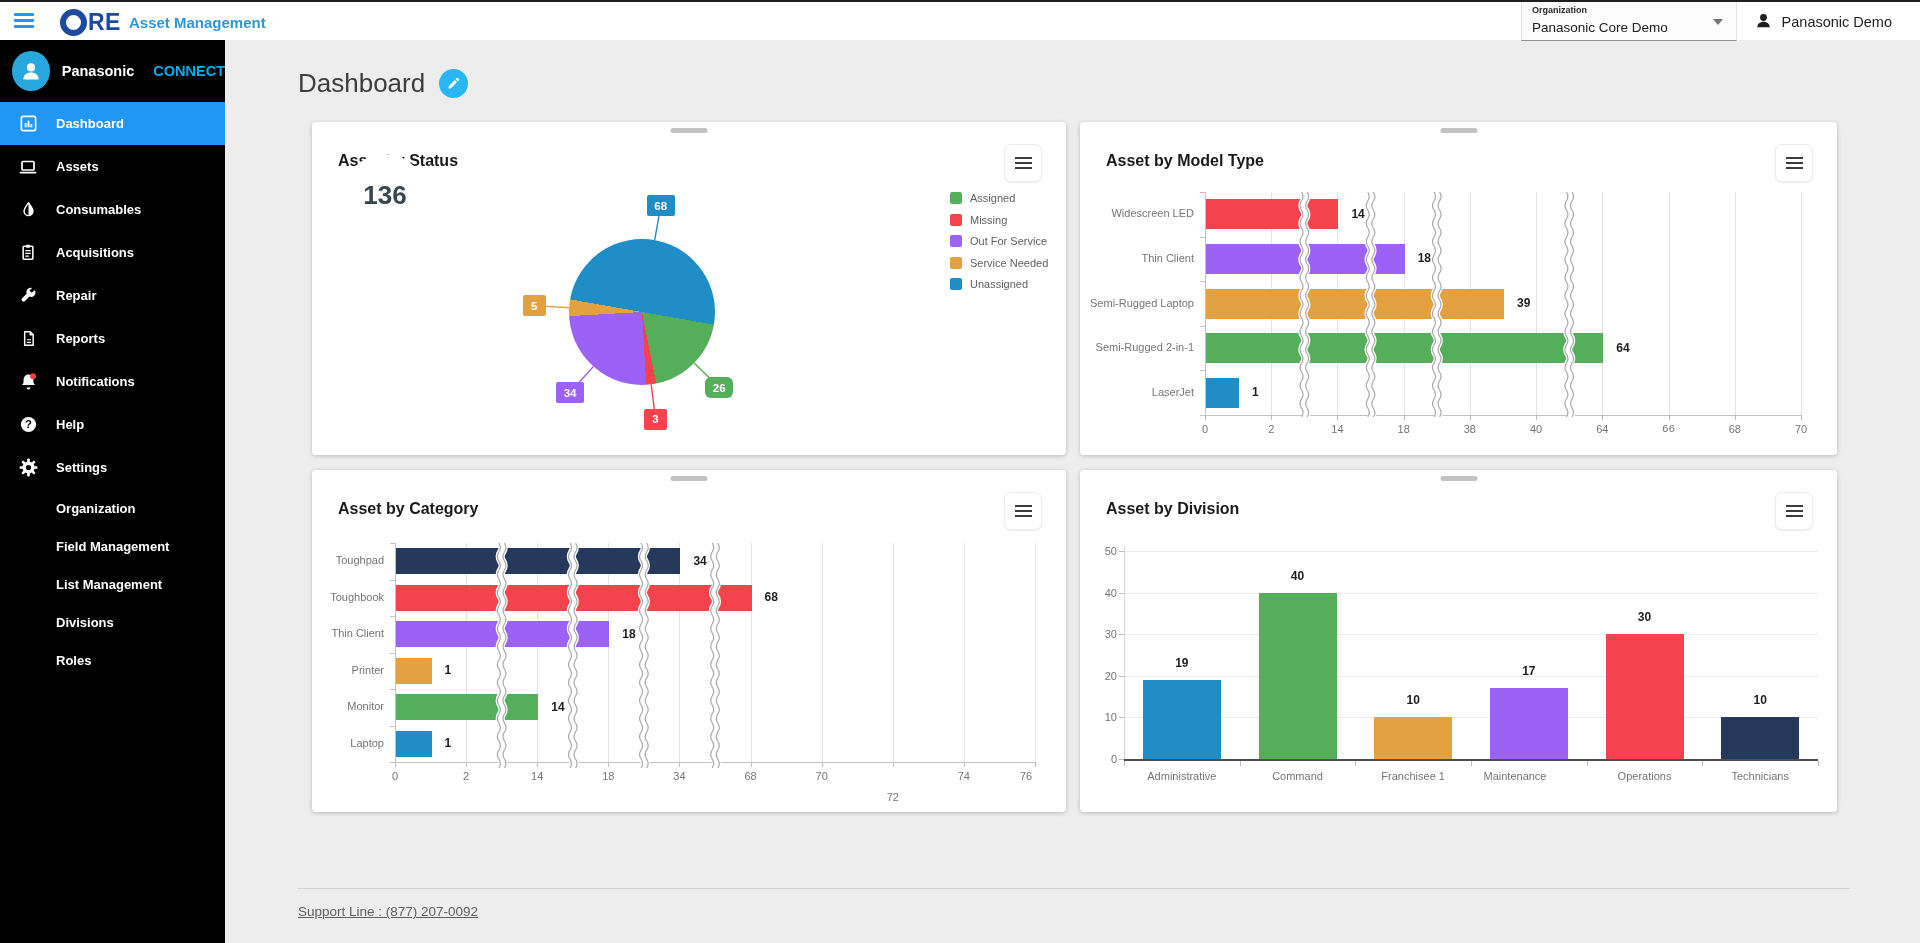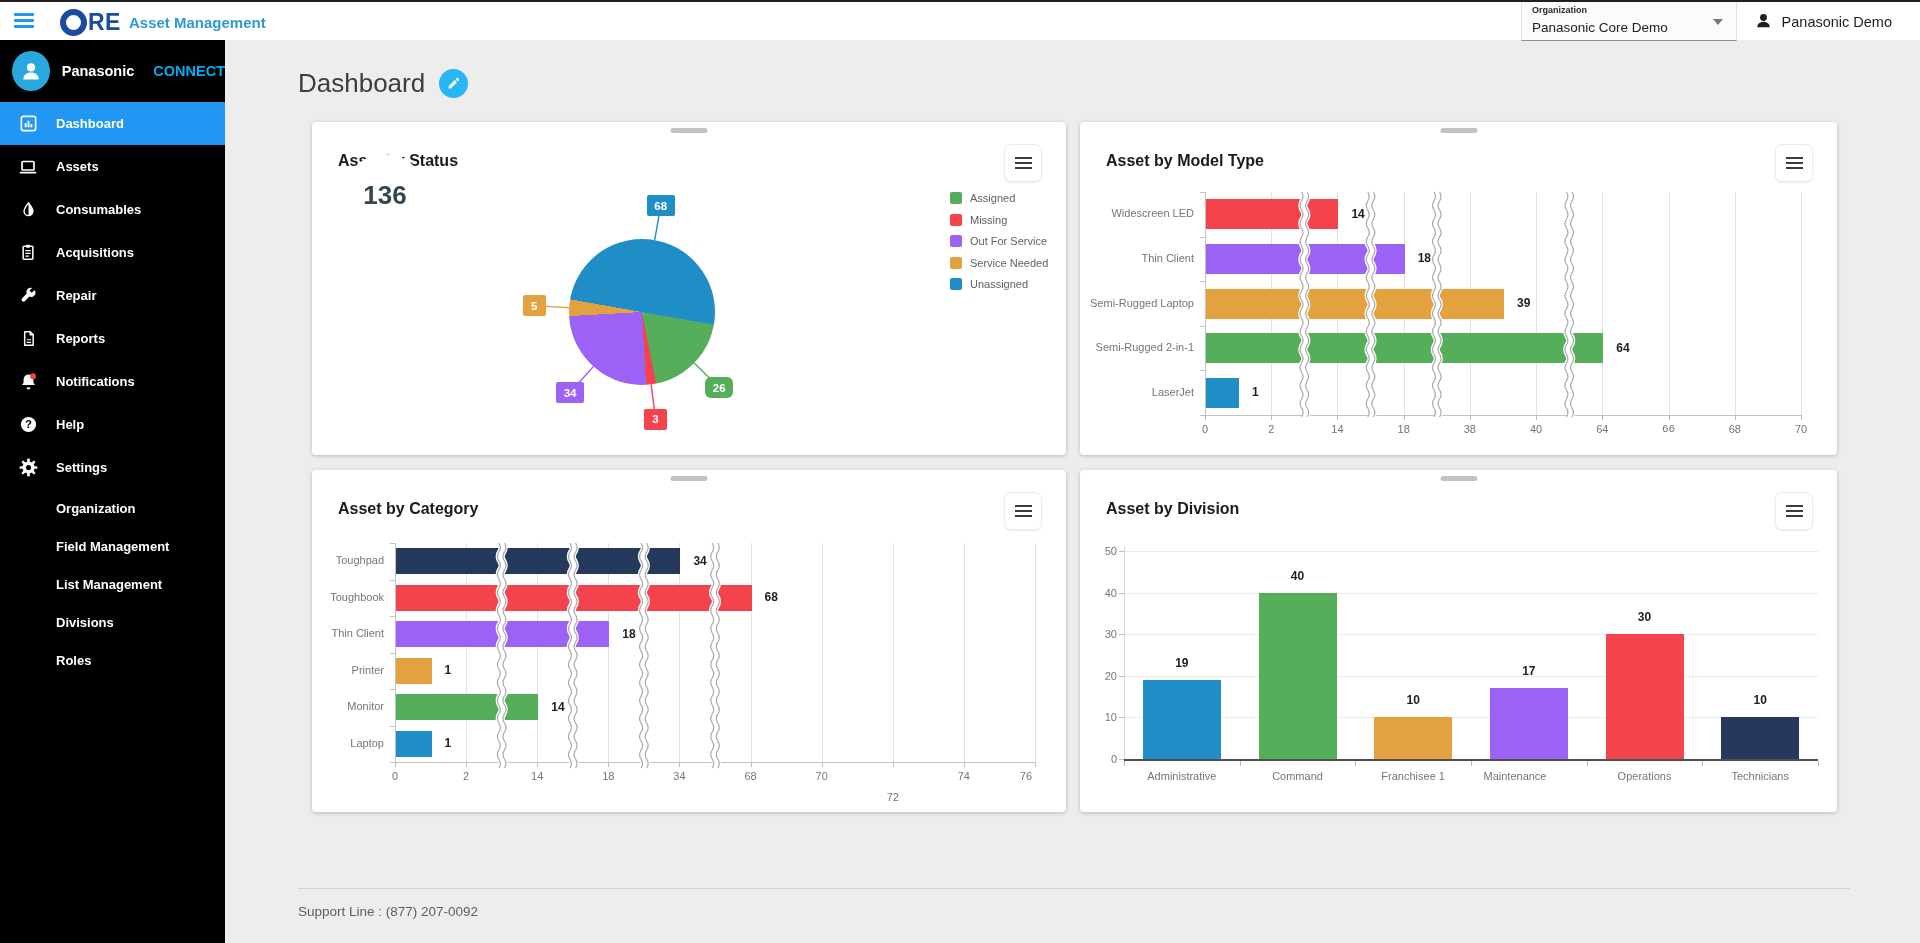--- a/index.html
+++ b/index.html
@@ -42,21 +42,21 @@
   .card { position:absolute; background:#fff; border-radius:4px; box-shadow:0 1px 4px rgba(0,0,0,0.22); }
   .drag-handle { position:absolute; top:6px; left:50%; transform:translateX(-50%); width:37px; height:5px;
                  background:#c2c2c2; border-radius:3px; cursor:grab; }
   .card-title { position:absolute; left:26px; top:30px; font-size:16px; font-weight:bold; color:#1a1a1a; }
   .menu-btn { position:absolute; right:24px; top:22px; width:38px; height:38px; background:#fff;
               border:1px solid #ececec; border-radius:7px; box-shadow:0 1px 2px rgba(0,0,0,0.08); cursor:pointer;
               display:flex; flex-direction:column; align-items:center; justify-content:center; gap:2.6px; }
   .menu-btn span { display:block; width:17px; height:2.4px; background:#3c3c3c; }
   .chart-body { position:absolute; left:0; top:0; right:0; bottom:0; }
   .footer-divider { position:absolute; left:73px; top:848px; width:1552px; height:1px; background:#d2d2d2; }
-  .footer-text { position:absolute; left:73px; top:864px; font-size:13.5px; color:#5f5f5f; }
+  .footer-text { position:absolute; left:73px; top:864px; font-size:13.5px; color:#5f5f5f;text-decoration:underline; }
 </style>
 </head>
 <body>
 
 <div class="topbar">
   <button class="hamburger">
       <span></span>
       <span></span>
       <span></span>
     </button>

